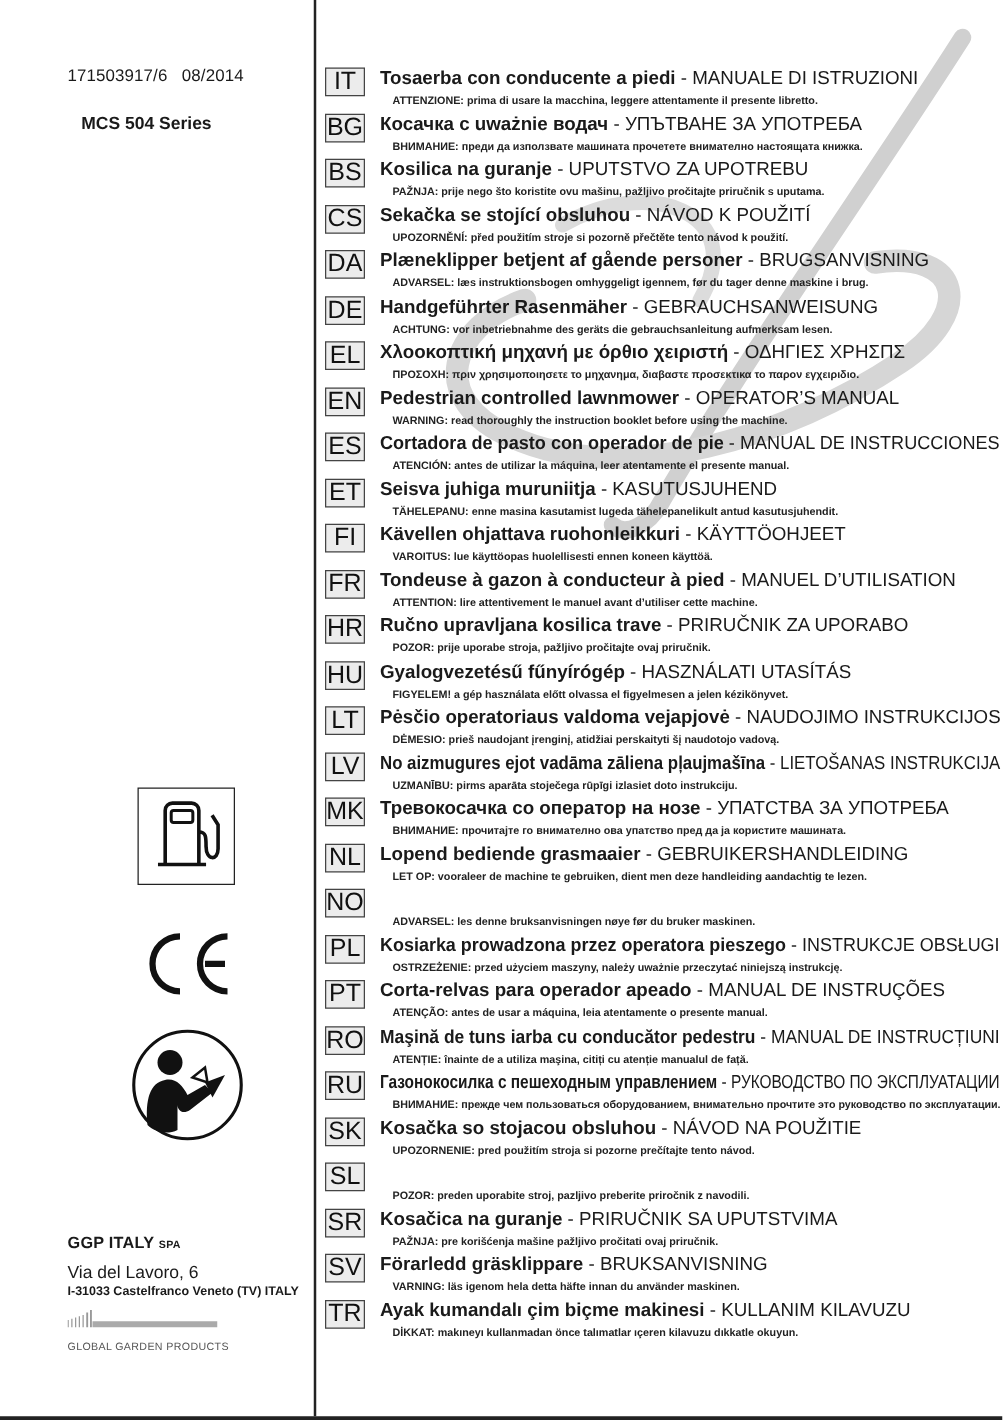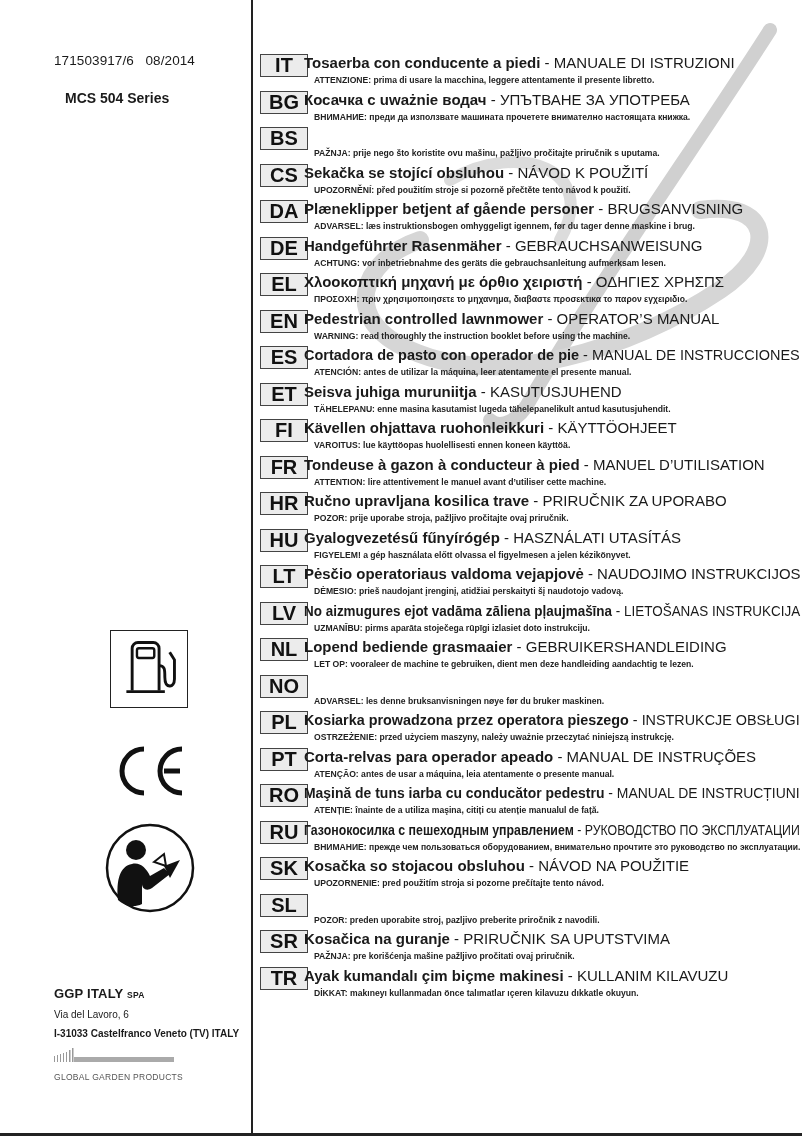--- a/index.html
+++ b/index.html
@@ -9,27 +9,27 @@
   .docnum{position:absolute;left:54px;top:53px;font-size:13.5px;letter-spacing:0.1px;}
   .series{position:absolute;left:54px;top:90px;font-size:14px;font-weight:bold;padding-left:11px;}
   .watermark{position:absolute;left:300px;top:20px;width:500px;height:420px;pointer-events:none;}
   .icon-box{position:absolute;}
   .fuel{left:110px;top:630px;width:78px;height:78px;border:1.5px solid #222;box-sizing:border-box;}
   .ce{left:112px;top:745px;width:76px;height:52px;}
   .manual{left:104px;top:822px;width:92px;height:92px;}
   .company{position:absolute;left:54px;}
   .c-name{top:986px;font-size:13px;font-weight:bold;letter-spacing:0.2px;text-align:center;}
   .c-name small{font-size:8.5px;font-weight:bold;}
-  .c-street{top:1009px;font-size:10px;}
+  .c-street{top:1009px;font-size:14px;}
   .c-city{top:1028px;font-size:10px;font-weight:bold;}
   .c-logo{top:1048px;width:120px;height:14px;}
   .c-brand{top:1072px;font-size:8.5px;color:#555;letter-spacing:0.3px;}
   .list{position:absolute;left:260px;top:54px;width:540px;}
   .row{position:relative;height:36.5px;}
-  .code{position:absolute;left:0;top:0;width:48px;height:23px;border:1.5px solid #444;background:#ececec;box-sizing:border-box;font-weight:bold;font-size:20px;line-height:21px;text-align:center;color:#111;}
+  .code{position:absolute;left:0;top:0;width:32px;height:23px;border:1.5px solid #444;background:#ececec;box-sizing:border-box;font-weight:normal;font-size:20px;line-height:21px;text-align:center;color:#111;}
   .title{position:absolute;left:44px;top:0;white-space:nowrap;font-size:15px;line-height:18px;}
   .title b{font-weight:bold;}
   .warn{position:absolute;left:54px;top:21px;white-space:nowrap;font-size:8.6px;font-weight:bold;color:#222;}
 </style>
 </head>
 <body>
 
 <div class="vline"></div>
 <div class="hline"></div>
 
@@ -95,20 +95,21 @@
       <div class="title"><b>Tosaerba con conducente a piedi</b><span> - </span><span>MANUALE DI ISTRUZIONI</span></div>
       <div class="warn">ATTENZIONE: prima di usare la macchina, leggere attentamente il presente libretto.</div>
     </div>
     <div class="row">
       <div class="code">BG</div>
       <div class="title"><b>Косачка с uważnie водач</b><span> - </span><span>УПЪТВАНЕ ЗА УПОТРЕБА</span></div>
       <div class="warn">ВНИМАНИЕ: преди да използвате машината прочетете внимателно настоящата книжка.</div>
     </div>
     <div class="row">
       <div class="code">BS</div>
+      <div class="title"><b>Kosilica na guranje</b><span> - </span><span>UPUTSTVO ZA UPOTREBU</span></div>
       <div class="warn">PAŽNJA: prije nego što koristite ovu mašinu, pažljivo pročitajte priručnik s uputama.</div>
     </div>
     <div class="row">
       <div class="code">CS</div>
       <div class="title"><b>Sekačka se stojící obsluhou</b><span> - </span><span>NÁVOD K POUŽITÍ</span></div>
       <div class="warn">UPOZORNĚNÍ: před použitím stroje si pozorně přečtěte tento návod k použití.</div>
     </div>
     <div class="row">
       <div class="code">DA</div>
       <div class="title"><b>Plæneklipper betjent af gående personer</b><span> - </span><span>BRUGSANVISNING</span></div>
@@ -163,20 +164,25 @@
       <div class="code">LT</div>
       <div class="title" style="transform: scaleX(0.995984); transform-origin: left center;"><b>Pėsčio operatoriaus valdoma vejapjovė</b><span> - </span><span>NAUDOJIMO INSTRUKCIJOS</span></div>
       <div class="warn">DĖMESIO: prieš naudojant įrenginį, atidžiai perskaityti šį naudotojo vadovą.</div>
     </div>
     <div class="row">
       <div class="code">LV</div>
       <div class="title" style="transform: scaleX(0.896926); transform-origin: left center;"><b>No aizmugures ejot vadāma zāliena pļaujmašīna</b><span> - </span><span>LIETOŠANAS INSTRUKCIJA</span></div>
       <div class="warn">UZMANĪBU: pirms aparāta stoječega rūpīgi izlasiet doto instrukciju.</div>
     </div>
     <div class="row">
+      <div class="code">MK</div>
+      <div class="title"><b>Тревокосачка со оператор на нозе</b><span> - </span><span>УПАТСТВА ЗА УПОТРЕБА</span></div>
+      <div class="warn">ВНИМАНИЕ: прочитајте го внимателно ова упатство пред да ја користите машината.</div>
+    </div>
+    <div class="row">
       <div class="code">NL</div>
       <div class="title"><b>Lopend bediende grasmaaier</b><span> - </span><span>GEBRUIKERSHANDLEIDING</span></div>
       <div class="warn">LET OP: vooraleer de machine te gebruiken, dient men deze handleiding aandachtig te lezen.</div>
     </div>
     <div class="row">
       <div class="code">NO</div>
       <div class="warn">ADVARSEL: les denne bruksanvisningen nøye før du bruker maskinen.</div>
     </div>
     <div class="row">
       <div class="code">PL</div>
@@ -206,17 +212,22 @@
     <div class="row">
       <div class="code">SL</div>
       <div class="warn">POZOR: preden uporabite stroj, pazljivo preberite priročnik z navodili.</div>
     </div>
     <div class="row">
       <div class="code">SR</div>
       <div class="title"><b>Kosačica na guranje</b><span> - </span><span>PRIRUČNIK SA UPUTSTVIMA</span></div>
       <div class="warn">PAŽNJA: pre korišćenja mašine pažljivo pročitati ovaj priručnik.</div>
     </div>
     <div class="row">
+      <div class="code">SV</div>
+      <div class="title"><b>Förarledd gräsklippare</b><span> - </span><span>BRUKSANVISNING</span></div>
+      <div class="warn">VARNING: läs igenom hela detta häfte innan du använder maskinen.</div>
+    </div>
+    <div class="row">
       <div class="code">TR</div>
       <div class="title"><b>Ayak kumandalı çim biçme makinesi</b><span> - </span><span>KULLANIM KILAVUZU</span></div>
       <div class="warn">DİKKAT: makıneyı kullanmadan önce talımatlar ıçeren kilavuzu dıkkatle okuyun.</div>
     </div>
   </div>
 
 </body></html>

